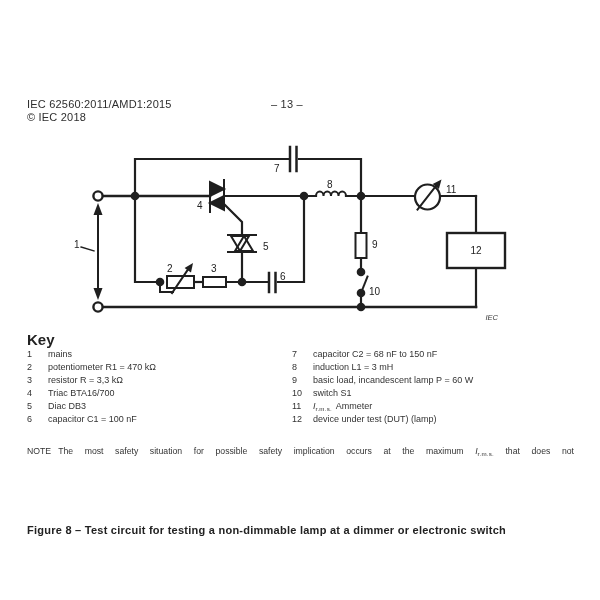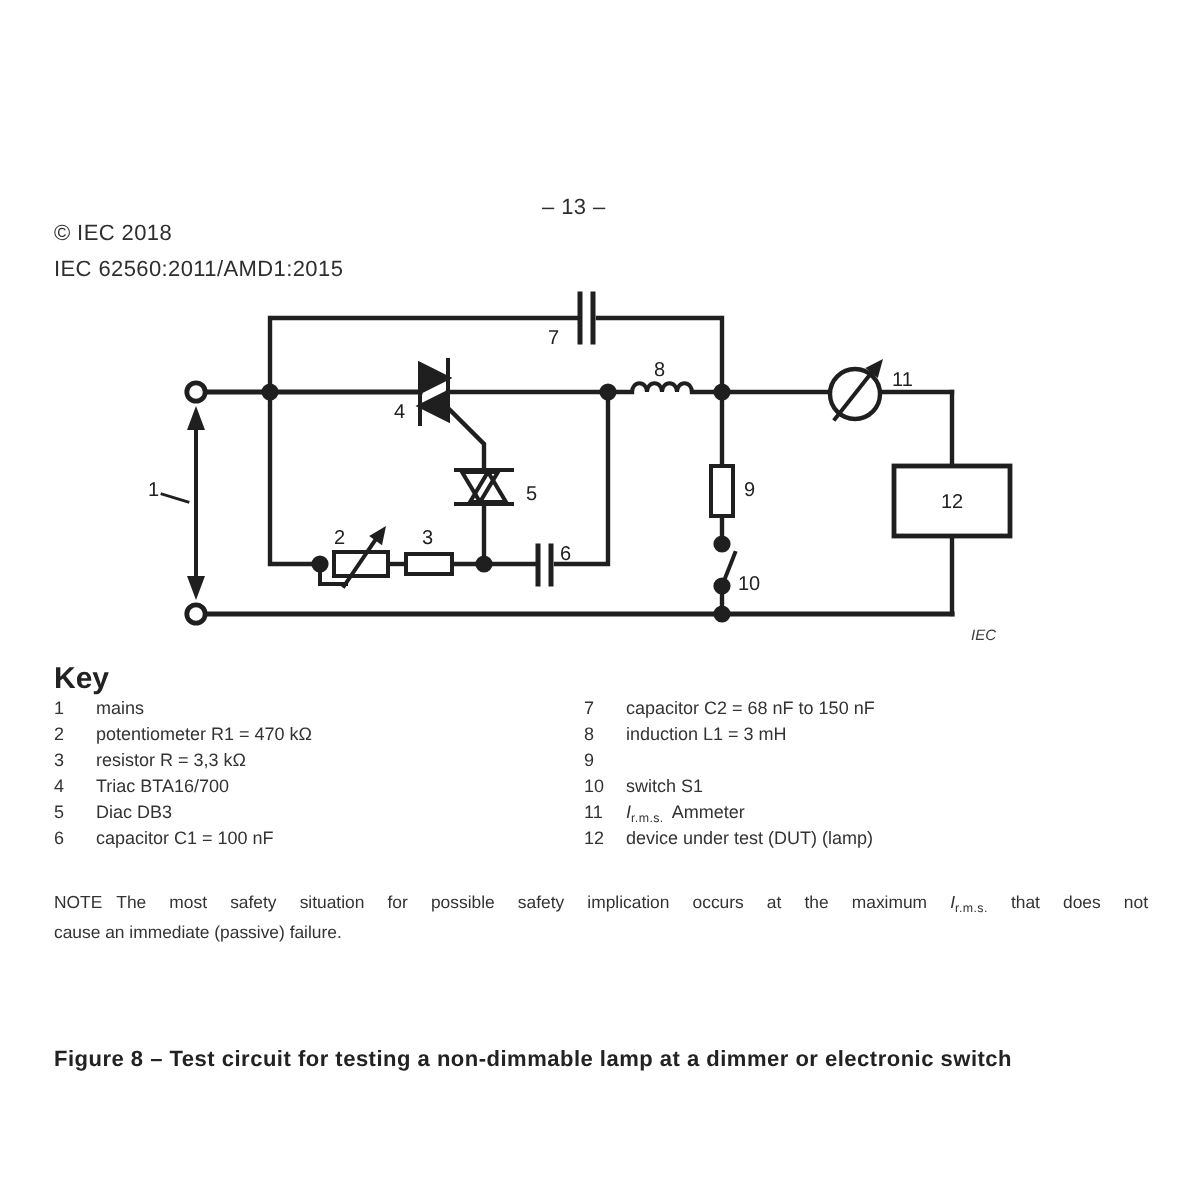--- a/index.html
+++ b/index.html
@@ -23,21 +23,21 @@
   .note{left:27px;top:446px;width:547px;font-size:8.7px;line-height:11.6px;color:#333;}
   .note-l1{text-align:justify;text-align-last:justify;}
   .note-gap{display:inline-block;width:7px;}
   .caption{left:27px;top:480px;width:547px;font-size:11px;font-weight:bold;color:#222;letter-spacing:0.25px;white-space:nowrap;margin-top:44px;}
   svg text{font-family:"Liberation Sans","DejaVu Sans",sans-serif;font-size:10px;fill:#222;}
   svg text.iec{font-size:7.5px;font-style:italic;fill:#3a3a3a;}
 </style>
 </head>
 <body>
 
-<div class="abs hdr" style="left:27px;top:98px;margin-top:31px;">IEC 62560:2011/AMD1:2015</div>
+<div class="abs hdr" style="left:27px;top:98px;">IEC 62560:2011/AMD1:2015</div>
 <div class="abs hdr" style="left:271px;top:98px;">– 13 –</div>
 <div class="abs hdr" style="left:27px;top:111px;">© IEC 2018</div>
 
 <svg id="circuit-svg" width="600" height="600" viewBox="0 0 600 600">
   <g stroke="#1f1f1f" stroke-width="2.2" fill="none" stroke-linecap="square">
 
     <g>
 
       <line x1="103" y1="196" x2="210" y2="196" stroke-width="2.6"></line>
       <line x1="224" y1="196" x2="316" y2="196"></line>
@@ -190,34 +190,34 @@
   <div class="key-row">
     <span class="key-num">7</span>
     <span>capacitor C2 = 68 nF to 150 nF</span>
   </div>
   <div class="key-row">
     <span class="key-num">8</span>
     <span>induction L1 = 3 mH</span>
   </div>
   <div class="key-row">
     <span class="key-num">9</span>
+    <span>basic load, incandescent lamp P = 60 W</span>
   </div>
   <div class="key-row">
     <span class="key-num">10</span>
     <span>switch S1</span>
   </div>
   <div class="key-row">
     <span class="key-num">11</span>
     <span><span class="it">I</span><sub class="rms">r.m.s.</sub></span>
     <span class="gap-l">Ammeter</span>
   </div>
   <div class="key-row">
     <span class="key-num">12</span>
     <span>device under test (DUT) (lamp)</span>
   </div>
 </div>
 
 <div class="abs note">
   <div class="note-l1"><span>NOTE</span><span class="note-gap"></span><span>The most safety situation for possible safety implication occurs at the maximum</span> <span class="it">I</span><sub class="rms">r.m.s.</sub> <span>that does not</span></div>
-  <div>cause an immediate (passive) failure.</div>
 </div>
 
 <div class="abs caption">Figure 8 – Test circuit for testing a non-dimmable lamp at a dimmer or electronic switch</div>
 
 </body></html>

